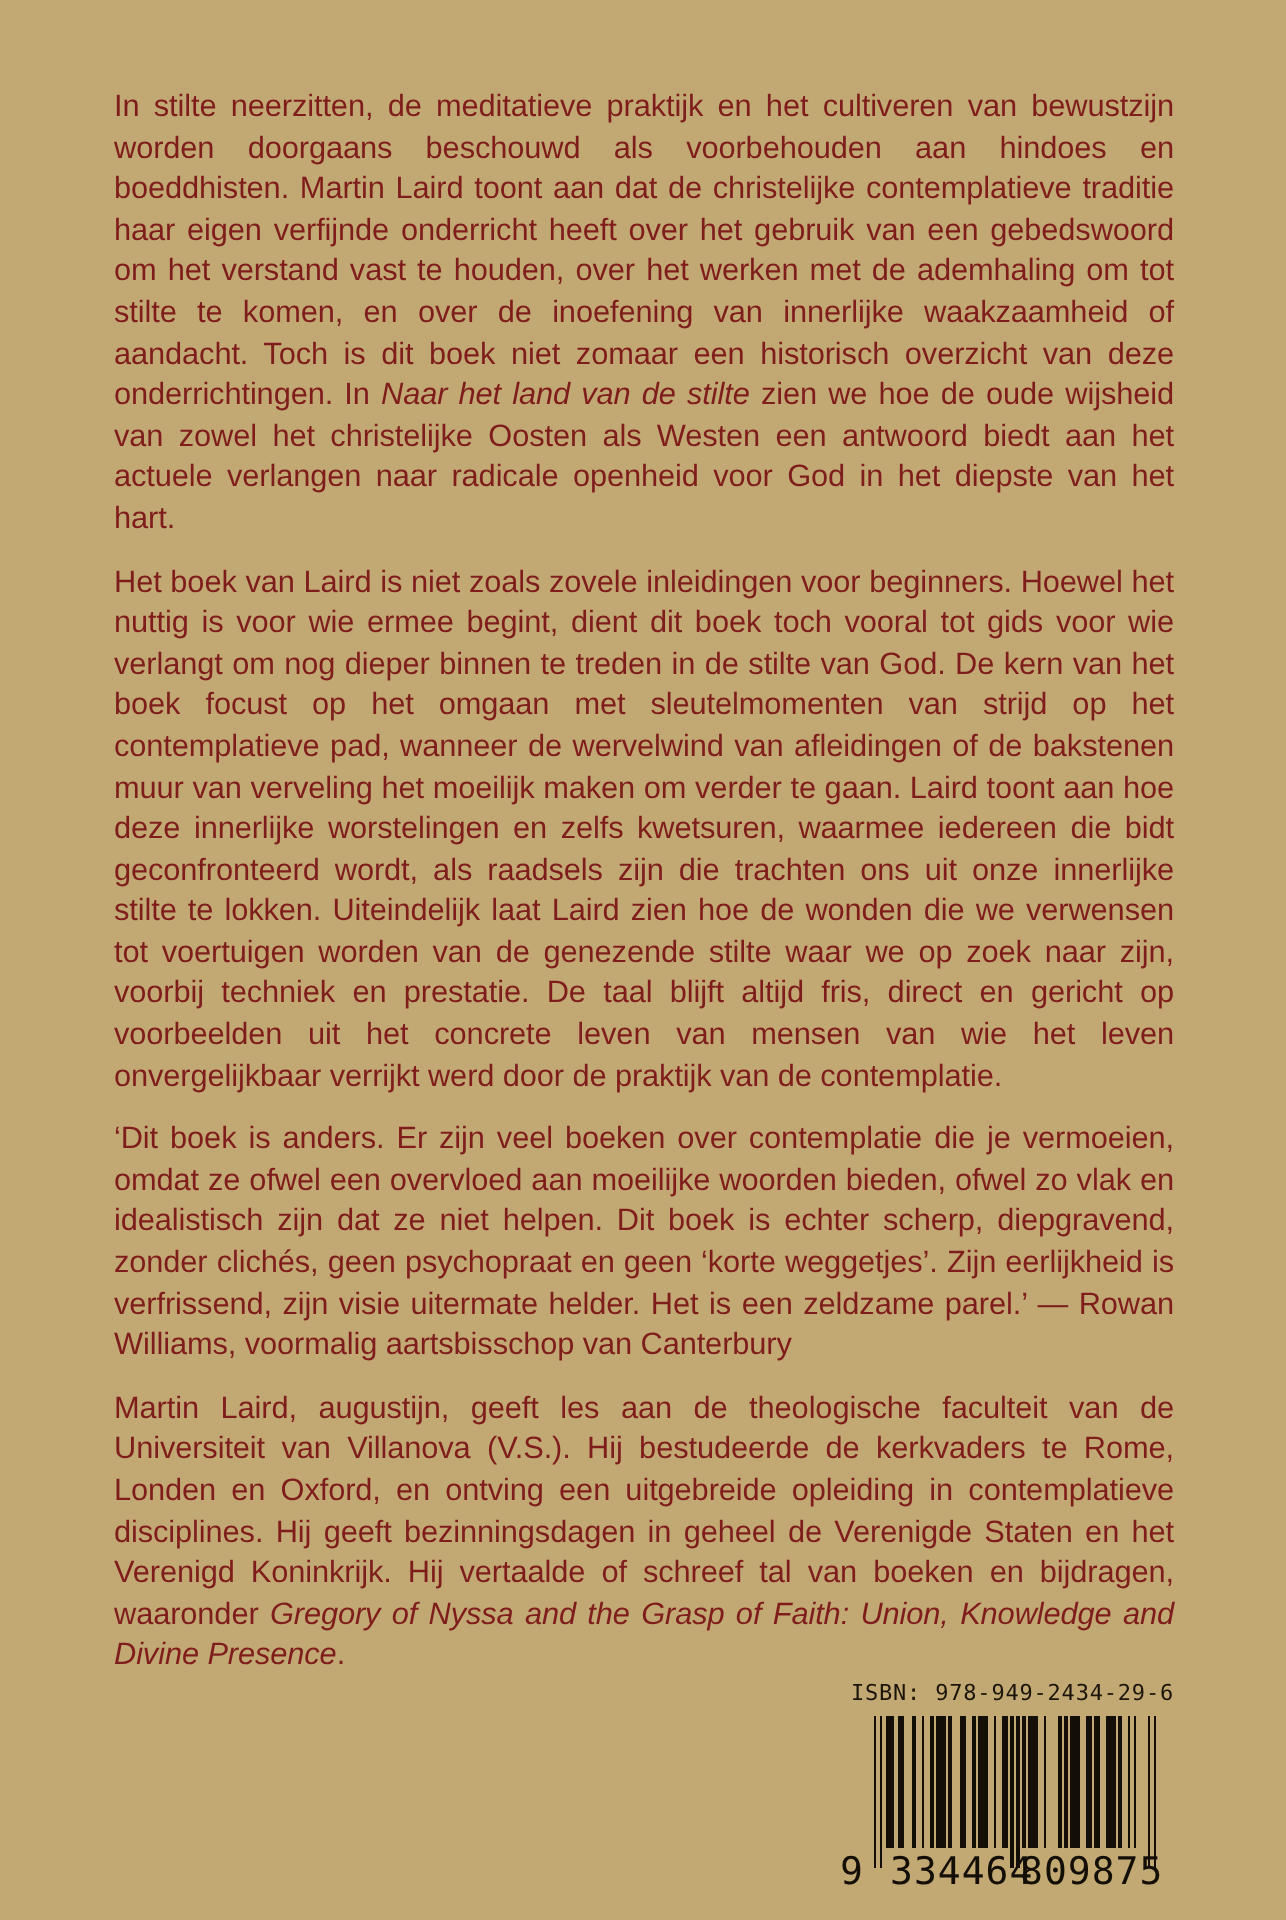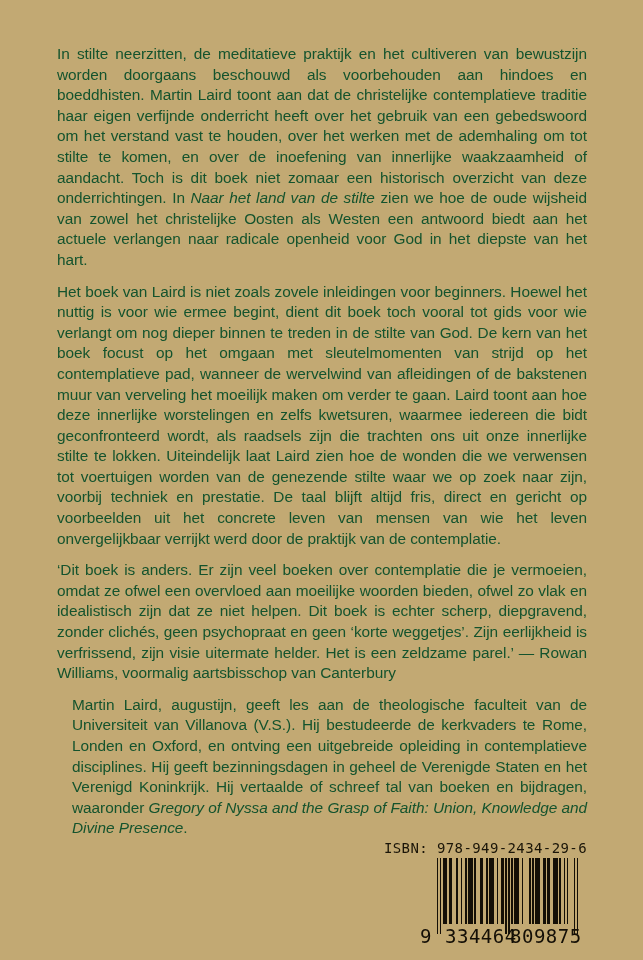--- a/index.html
+++ b/index.html
@@ -17,42 +17,42 @@
     font-family: "Liberation Sans", sans-serif;
     box-sizing: border-box;
   }
   #blurb {
     position: absolute;
     left: 57px;
     top: 44px;
     width: 530px;
   }
   .para {
-    color: #14532d;
+    color: #7f1d1d;
     font-size: 15.4px;
     line-height: 20.6px;
     text-align: justify;
     text-justify: inter-word;
     margin: 0 0 11px 0;
     letter-spacing: -0.05px;
     word-spacing: 0px;
     -webkit-hyphens: none;
     hyphens: none;
   }
-  .para:last-child { margin-bottom: 0; margin-left: 15px; }
+  .para:last-child { margin-bottom: 0; }
   .para i, .para em {
     font-style: italic;
   }
   
   #isbn-line {
     position: absolute;
     right: 56px;
     top: 840px;
     font-family: "DejaVu Sans Mono", "Liberation Mono", monospace;
-    font-size: 14px;
+    font-size: 11px;
     letter-spacing: 0.4px;
     color: #1a1508;
     white-space: nowrap;
   }
   
   #barcode {
     position: absolute;
     left: 420px;
     top: 858px;
     width: 170px;

